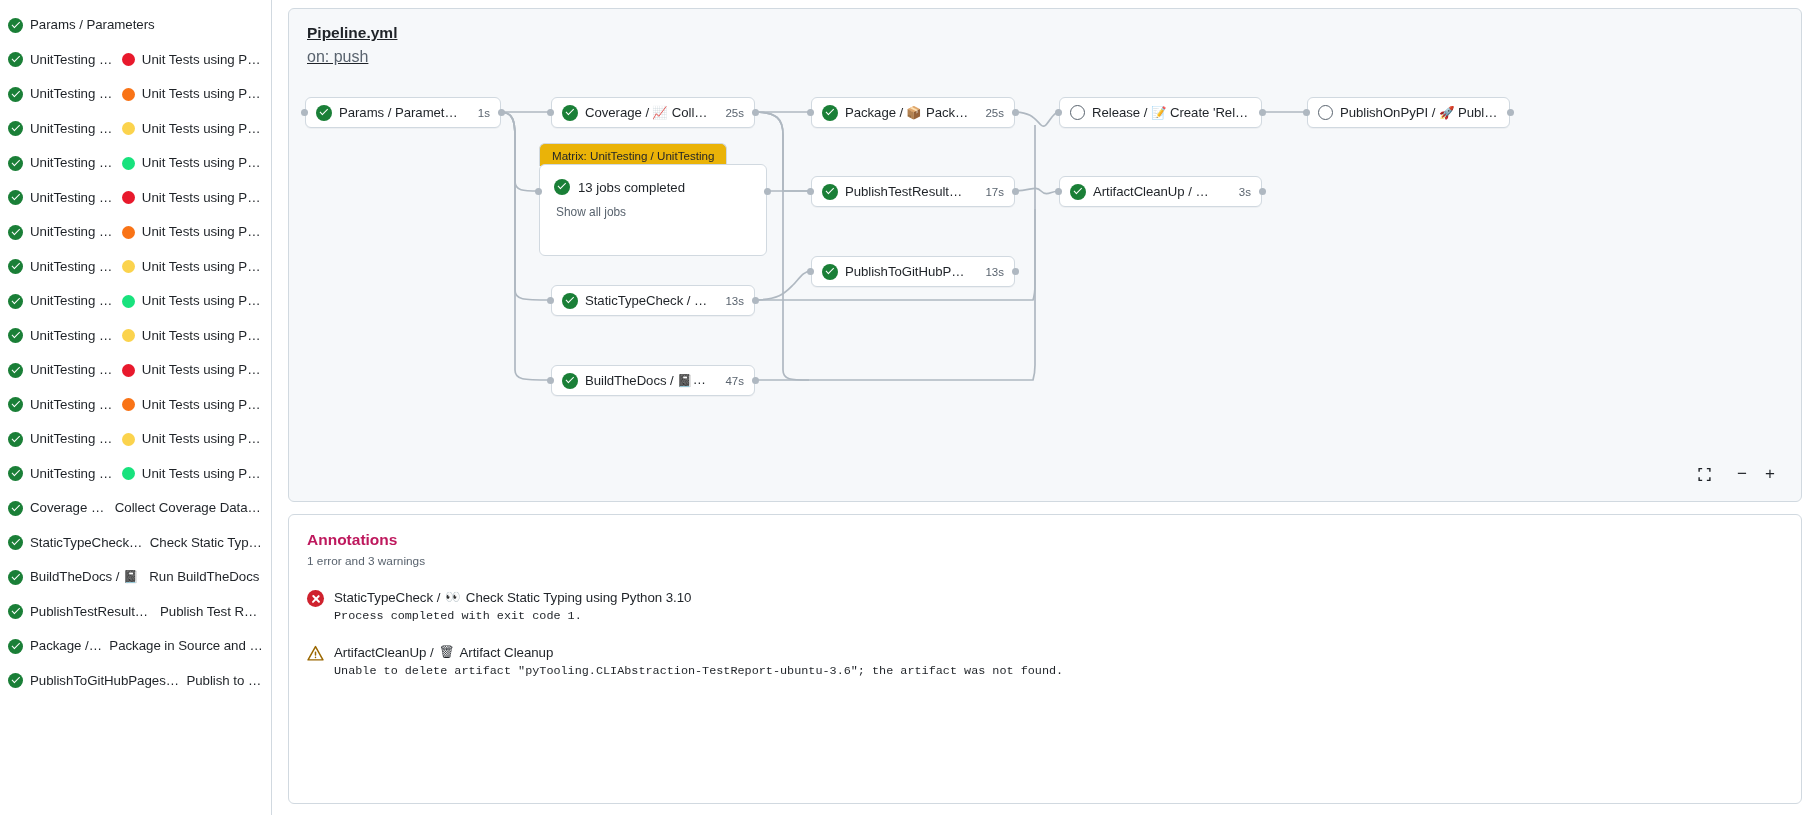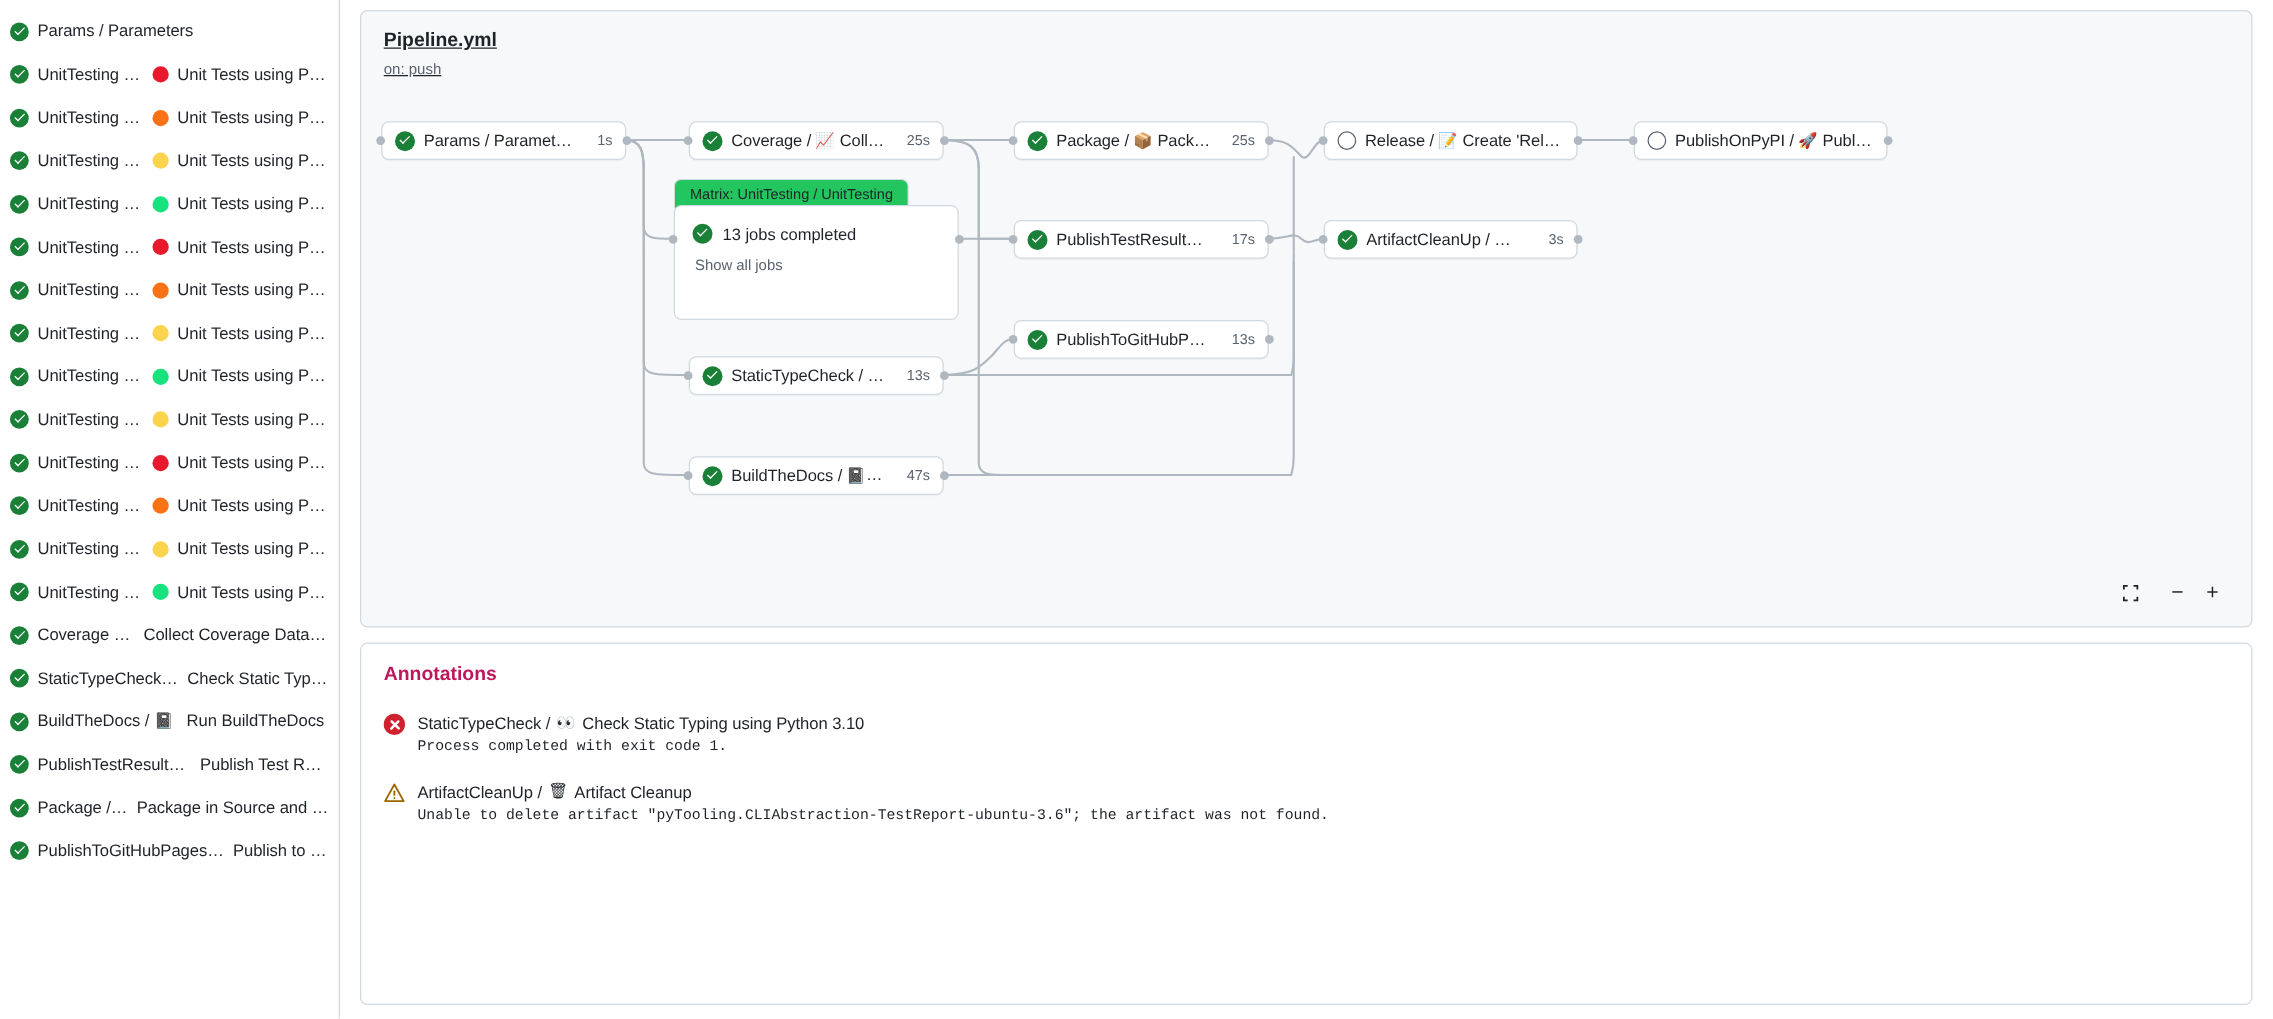--- a/index.html
+++ b/index.html
@@ -92,21 +92,21 @@
     margin-top: 8px;
     height: 494px;
     border: 1px solid #d1d9e0;
     border-radius: 6px;
     background: #f6f8fa;
     position: relative;
     overflow: hidden;
   }
   .graph-head { padding: 14px 0 0 18px; text-decoration: underline; }
   .wf-title { font-size: 15.5px; font-weight: 600; color: #1f2328; line-height: 20px; }
-  .wf-sub { font-size: 12px; color: #59636e; margin-top: 5px; }
+  .wf-sub { font-size: 16px; color: #59636e; margin-top: 5px; }
 
   .canvas { position: absolute; inset: 0; }
 
   
   .node {
     position: absolute;
     height: 31px;
     background: #ffffff;
     border: 1px solid #d1d9e0;
     border-radius: 6px;
@@ -126,21 +126,21 @@
   
   .matrix-box {
     position: absolute;
     background: #ffffff;
     border: 1px solid #d1d9e0;
     border-radius: 6px;
     z-index: 2;
   }
   .matrix-tab {
     position: absolute;
-    background: #22c55e;
+    background: #eab308;
     border: 1px solid #d1d9e0;
     border-bottom: none;
     border-radius: 6px 6px 0 0;
     font-size: 11.6px;
     color: #1f2328;
     padding: 5px 12px 4px 12px;
     z-index: 2;
     white-space: nowrap;
   }
   .matrix-inner { padding: 14px 14px 0 14px; }
@@ -440,20 +440,21 @@
         </div>
         <div class="zgroup">
           <div class="zbtn" style="font-size:17px;">−</div>
           <div class="zbtn" style="font-size:17px;">+</div>
         </div>
       </div>
     </div>
 
     <div class="ann-card">
       <div class="ann-title">Annotations</div>
+      <div class="ann-sub">1 error and 3 warnings</div>
       <div id="ann-list">
           <div class="ann-item">
             <span class="ico-error"></span>
             <div class="ann-body">
               <div class="ann-head">StaticTypeCheck / <span class="emj">👀</span><span>Check Static Typing using Python 3.10</span></div>
               <div class="ann-msg">Process completed with exit code 1.</div>
             </div>
           </div>
           <div class="ann-item">
             <span class="ico-warn">

